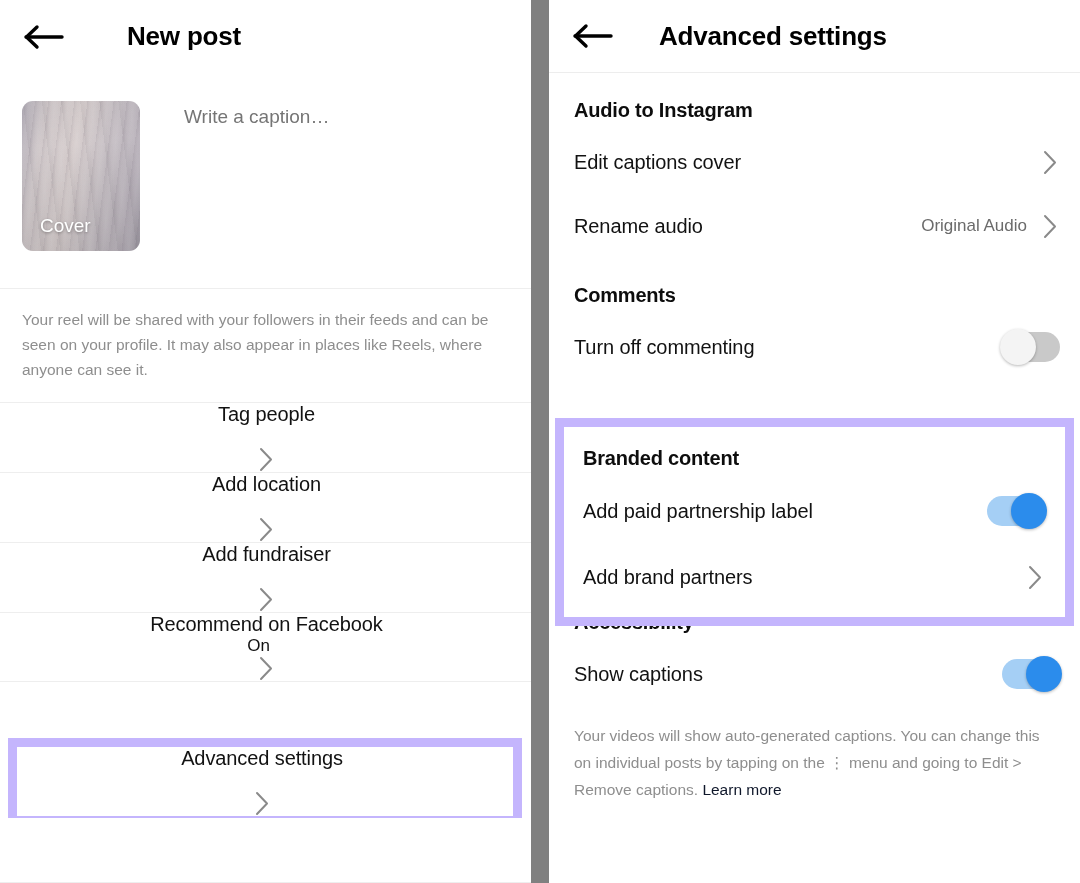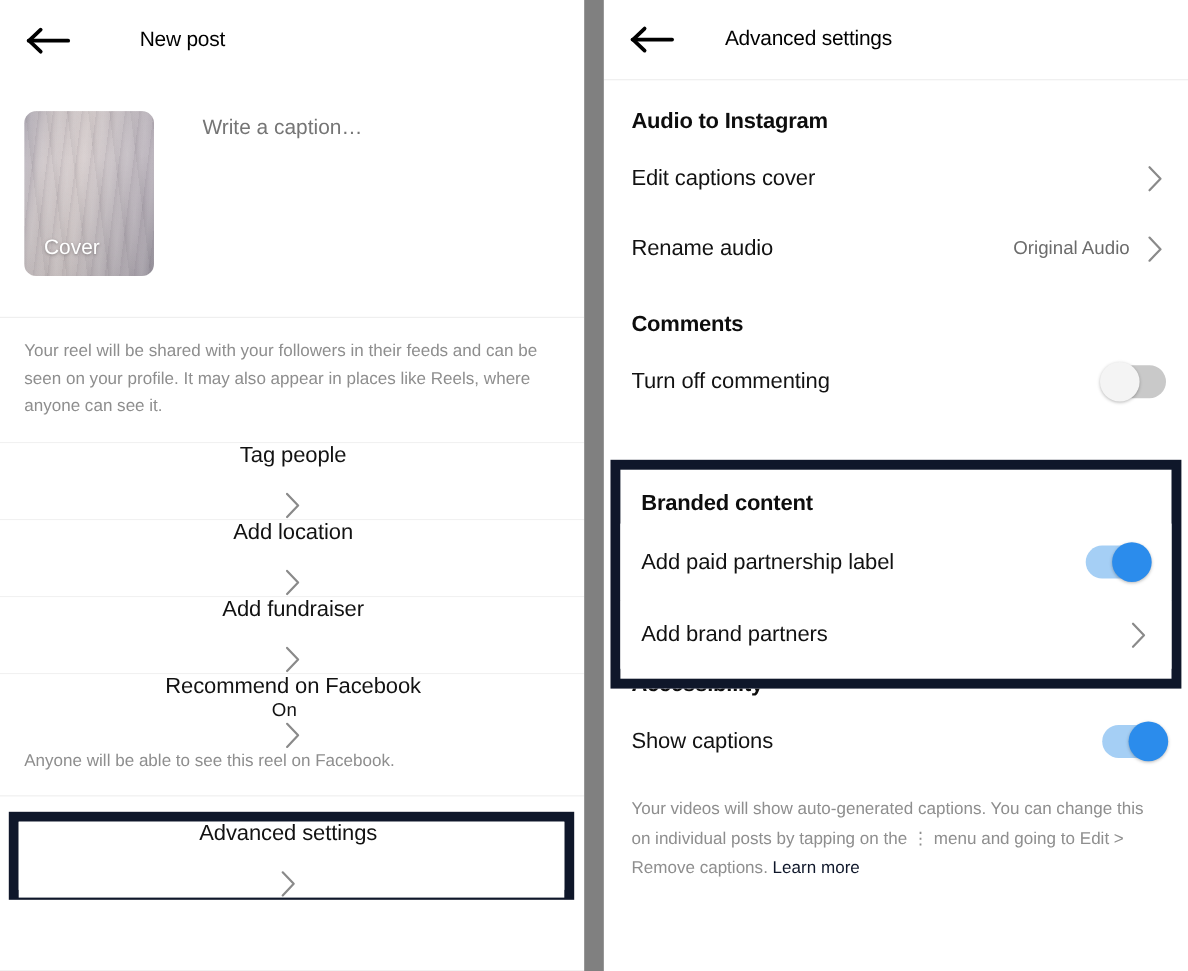--- a/index.html
+++ b/index.html
@@ -47,22 +47,22 @@
   }
   .hdr-right { border-bottom: 1px solid #ededed; }
 
   .back-arrow {
     width: 46px;
     height: 34px;
     flex: 0 0 46px;
     display: block;
   }
   .hdr-title {
-    font-size: 19px;
-    font-weight: normal;
+    font-size: 26px;
+    font-weight: bold;
     color: #000000;
     letter-spacing: -0.2px;
   }
   .hdr-left .hdr-title { margin-left: 59px; }
   .hdr-right .hdr-title { margin-left: 42px; }
 
   
   .caption-row {
     display: flex;
     padding: 28px 22px 0 22px;
@@ -189,21 +189,21 @@
     height: 36px;
     border-radius: 50%;
     box-shadow: 0 1px 3px rgba(0,0,0,.28);
   }
   .toggle-off .knob { left: -2px;  background: #f4f4f4; }
   .toggle-on  .knob { right: -2px; background: #2b8cec; }
 
   
   .hl {
     position: absolute;
-    border: 9px solid #0f172a;
+    border: 9px solid #c4b5fd;
     background: #ffffff;
     z-index: 5;
   }
   #hl-advanced {
     left: 8px;
     top: 738px;
     width: 514px;
     height: 80px;
   }
   #hl-branded {
@@ -289,21 +289,20 @@
 
     <div class="row" style="min-height:58px">
       <span class="row-label">Recommend on Facebook</span>
       <span class="row-value row-value-strong">On</span>
       <span class="chevron">
         <svg viewBox="0 0 15 25" width="15" height="25" aria-hidden="true">
             <path d="M2 2 L12 12.5 L2 23" stroke="#8a8a8a" stroke-width="2" fill="none" stroke-linecap="round" stroke-linejoin="round"></path>
           </svg>
       </span>
     </div>
-    <div class="note-sub">Anyone will be able to see this reel on Facebook.</div>
     <div class="sep"></div>
 
     <div class="hl" id="hl-advanced">
       <div class="hl-inner">
         <div class="row" style="height:100%;padding:0 20px 0 14px">
           <span class="row-label">Advanced settings</span>
           <span class="chevron">
             <svg viewBox="0 0 15 25" width="15" height="25" aria-hidden="true">
                 <path d="M2 2 L12 12.5 L2 23" stroke="#8a8a8a" stroke-width="2" fill="none" stroke-linecap="round" stroke-linejoin="round"></path>
               </svg>

